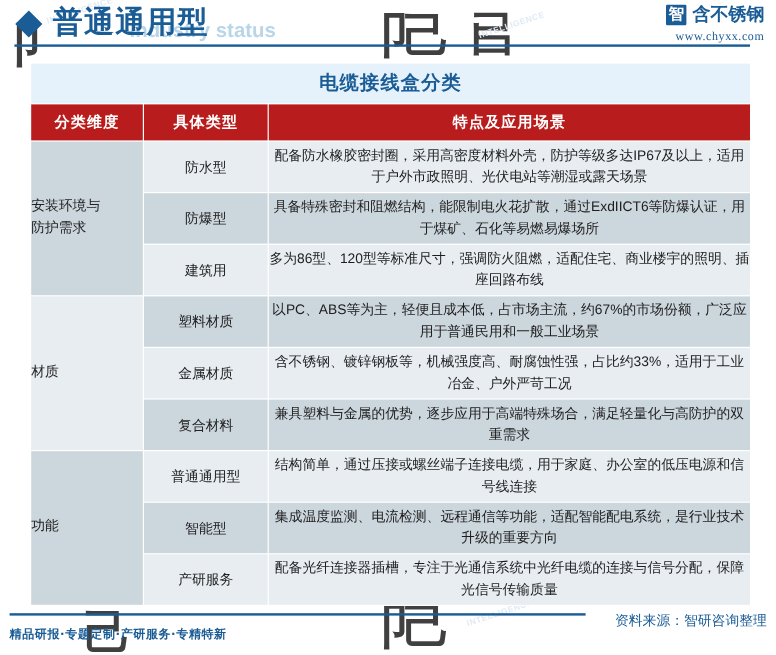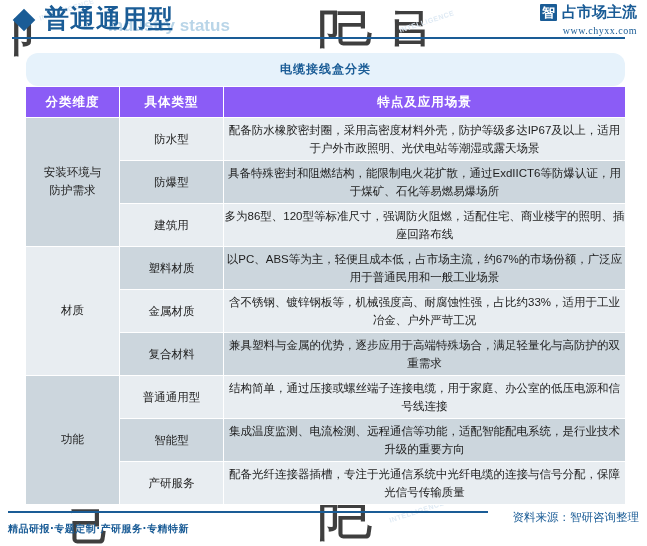--- a/index.html
+++ b/index.html
@@ -132,43 +132,42 @@
     width: 599px;
     table-layout: fixed;
     background: #ffffff;
   }
   table.grid td {
     padding: 0;
   }
   .title-cell {
     background: #e6f2fb;
     color: #1a5c96;
-    font-size: 12px;
+    font-size: 16px;
     font-weight: bold;
     text-align: center;
     height: 33px;
     font-family: "DejaVu Sans", sans-serif;
     letter-spacing: 1px;
-    border-radius: 12px;
   }
   .hcell {
-    background: #8b5cf6;
+    background: #b91c1c;
     color: #ffffff;
     font-size: 12.5px;
     font-weight: bold;
     text-align: center;
     height: 30px;
     font-family: "DejaVu Sans", sans-serif;
     letter-spacing: 1px;
     margin-left: 48px;
   }
   .dim-cell {
     font-size: 11.5px;
     color: #222;
-    text-align: center;
+    text-align: left;
     line-height: 1.55;
     margin-top: 15px;
   }
   .dim-a { background: #ccd6dd; }
   .dim-b { background: #e8edf1; }
   .type-cell {
     font-size: 11.5px;
     color: #222;
     text-align: center;
     height: 42px;
@@ -234,21 +233,21 @@
 <div class="wm wm-small" style="left:388px;top:508px;">INTELLIGENCE</div>
 
 <div class="header">
   <div class="hdr-diamond"></div>
   <div class="hdr-sub">Industry status</div>
   <div class="hdr-title">普通通用型</div>
   <div class="hdr-rule"></div>
   <div class="brand">
     <div class="brand-row">
       <span class="brand-mark">智</span>
-      <span class="brand-name">占市场主流</span>
+      <span class="brand-name">含不锈钢</span>
     </div>
     <div class="brand-url">www.chyxx.com</div>
   </div>
 </div>
 
 <div class="table-wrap">
   <table class="grid">
     <colgroup>
       <col style="width:93px">
       <col style="width:103px">

